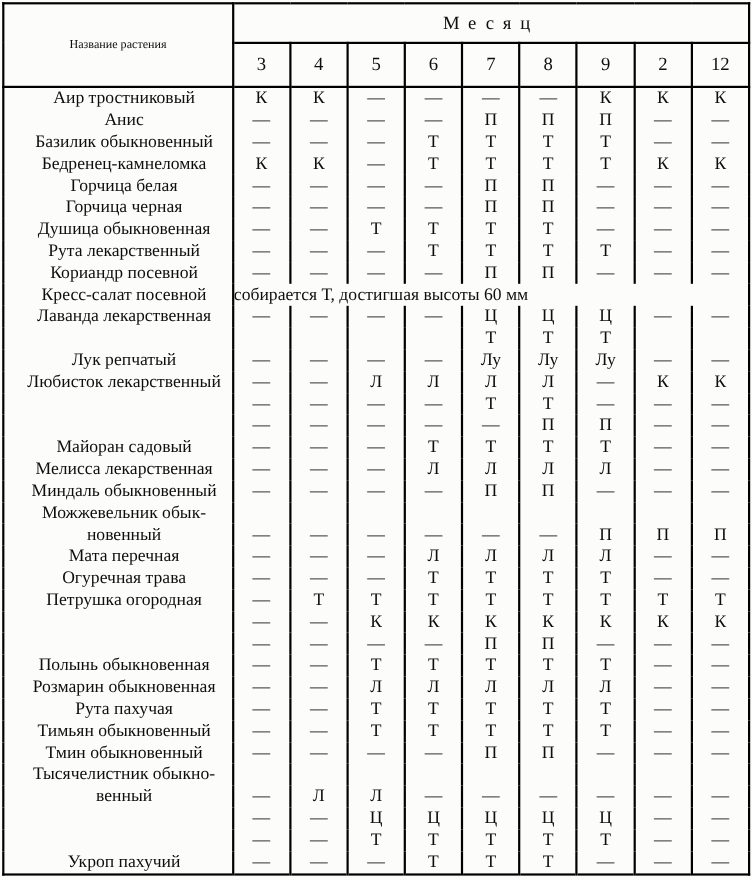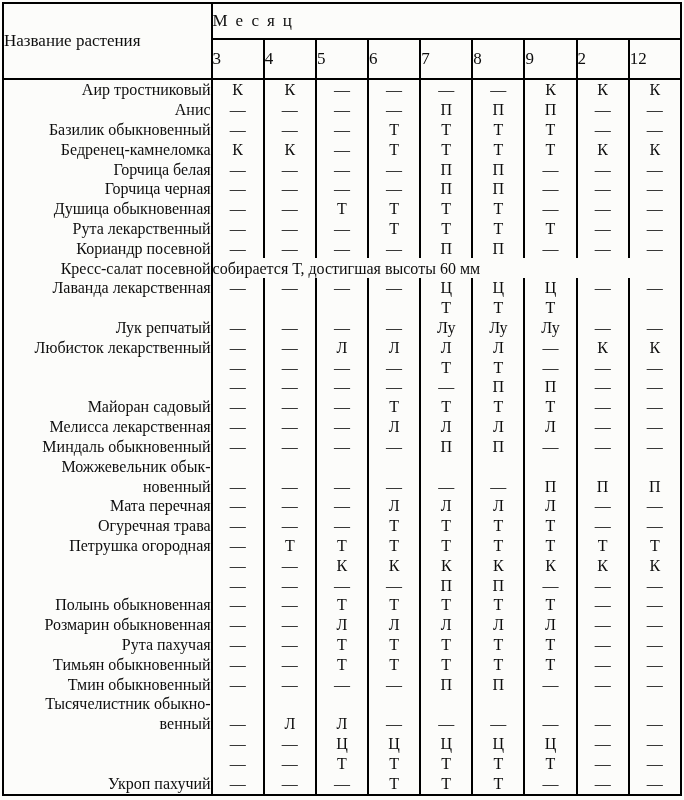--- a/index.html
+++ b/index.html
@@ -25,25 +25,25 @@
     height: 794px;
     border: 2px solid #000;
   }
   col.c-name { width: 208px; }
   col.c-month { width: 52px; }
 
   thead th {
     border: 2px solid #000;
     font-weight: normal;
     padding: 0;
-    text-align: left;
+    text-align: center;
     vertical-align: middle;
   }
   th.name-head {
-    font-size: 17px;
+    font-size: 11px;
     height: 74px;
   }
   th.month-head {
     font-size: 17px;
     letter-spacing: 8px;
     height: 34px;
   }
   th.mnum {
     font-size: 17px;
     height: 38px;
@@ -56,21 +56,21 @@
     border-bottom: none;
     text-align: center;
     vertical-align: middle;
     font-size: 16px;
     line-height: 1.1;
     overflow: hidden;
     white-space: nowrap;
   }
   tbody td.name {
     border-left: none;
-    text-align: right;
+    text-align: center;
     padding-left: 11px;
     font-size: 16px;
   }
   tbody td.span-note {
     text-align: left;
     font-size: 16px;
   }
 </style>
 </head>
 <body>

